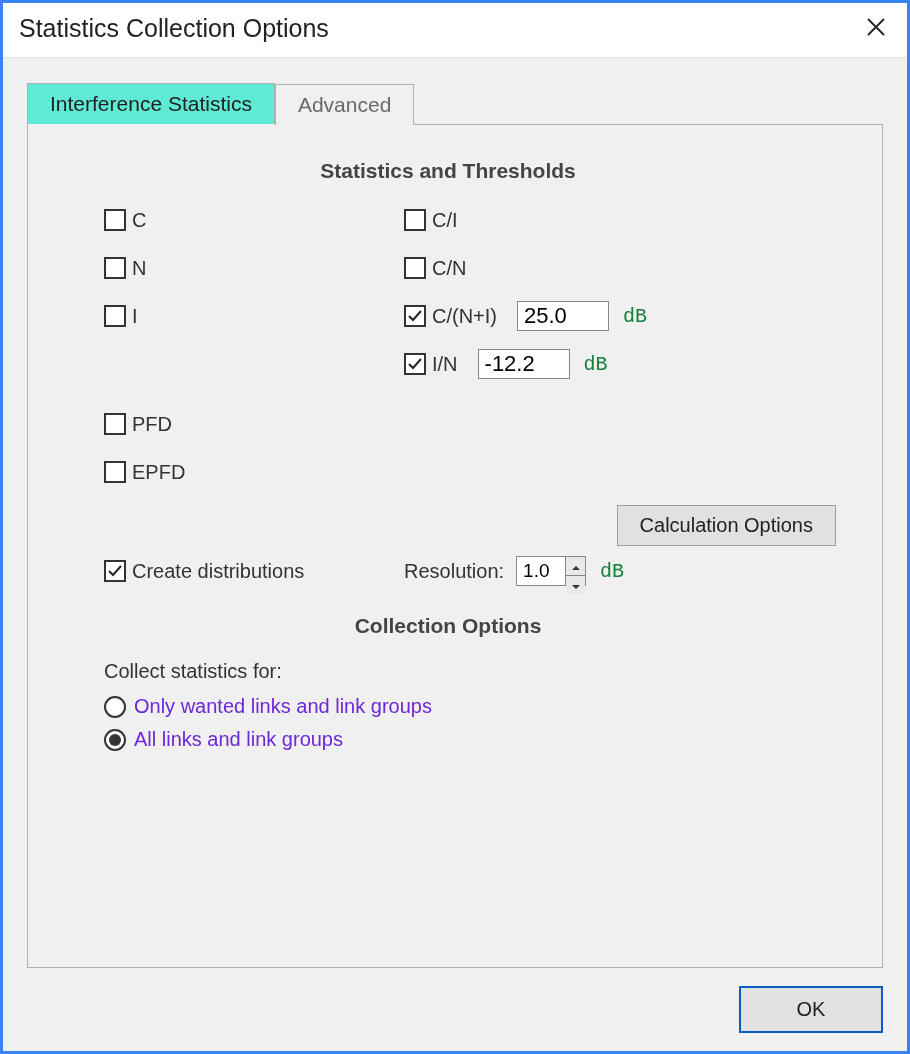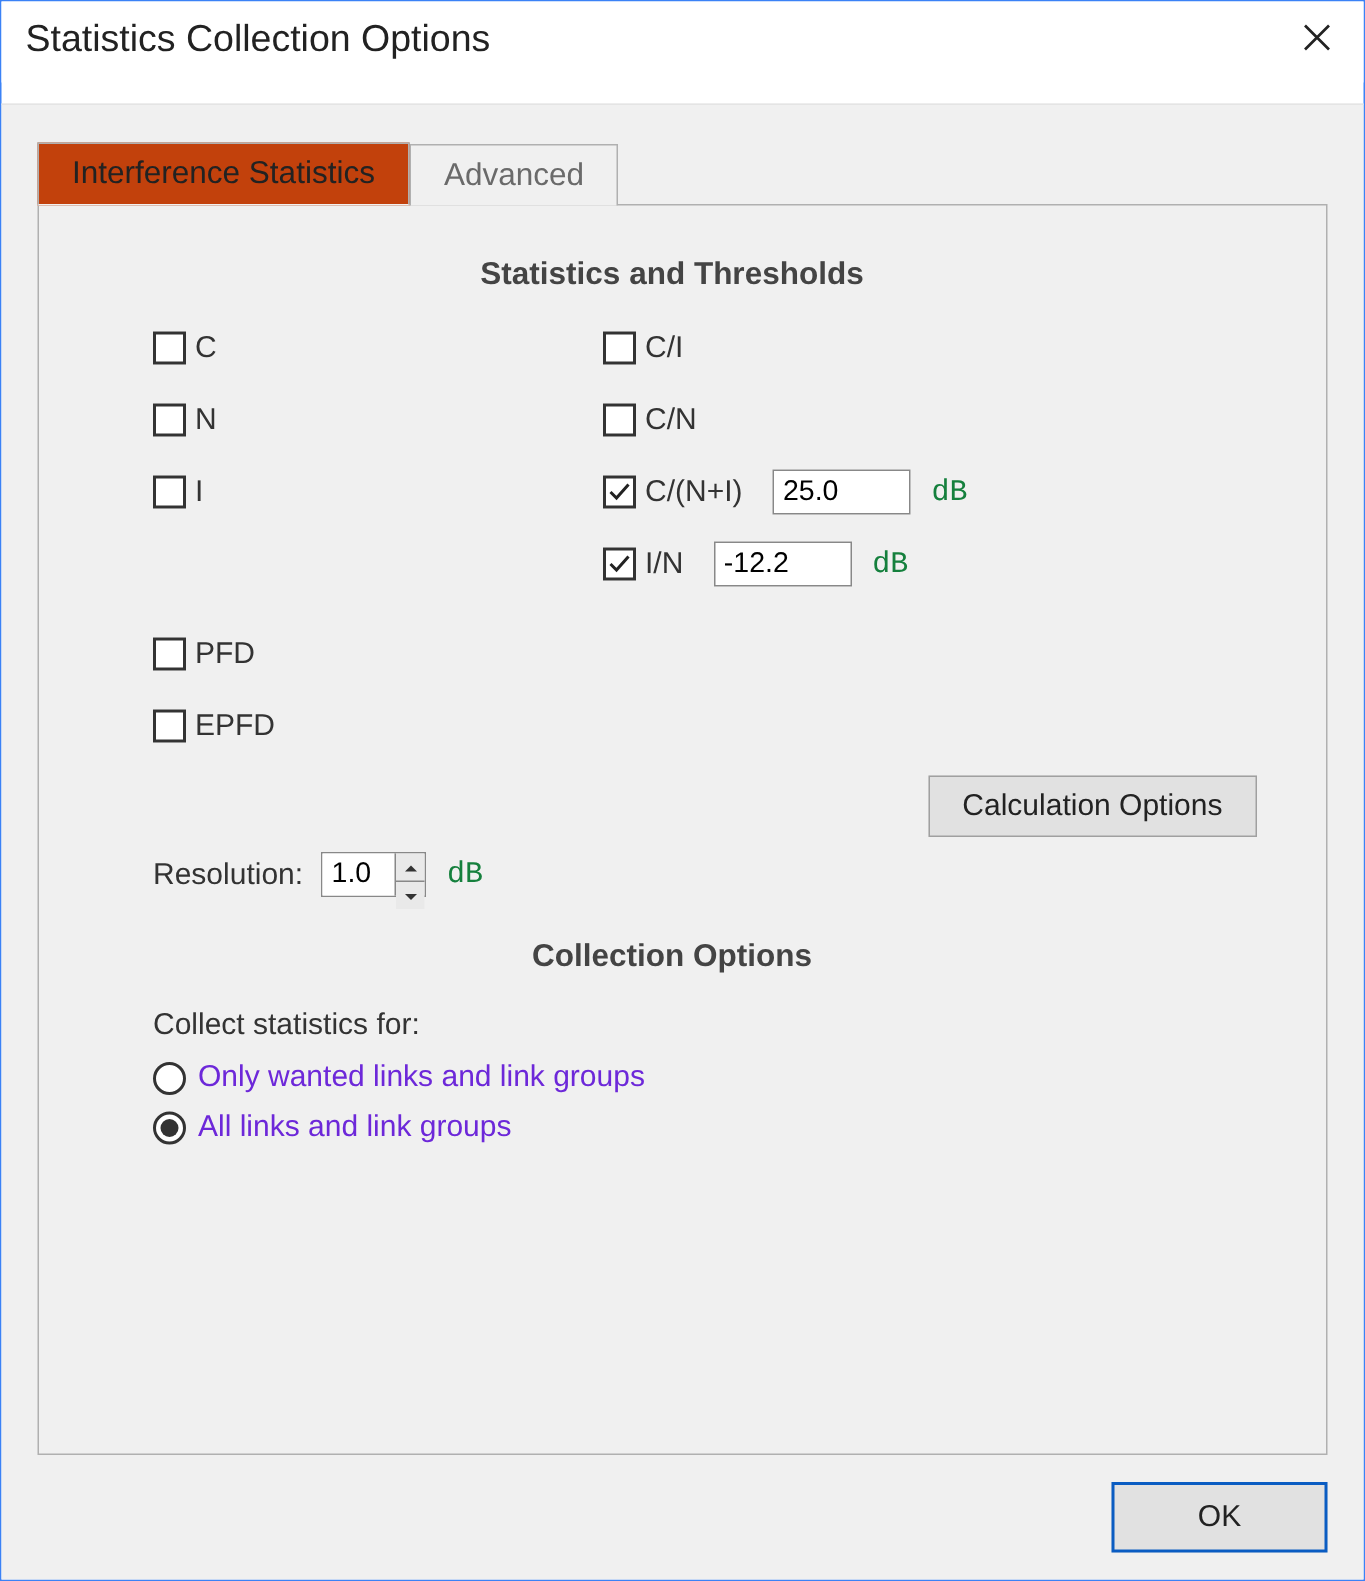--- a/index.html
+++ b/index.html
@@ -7,24 +7,23 @@
       font-family: "Segoe UI", Arial, sans-serif;
       background: #f0f0f0;
       width: 910px;
       height: 1054px;
       overflow: hidden;
     }
     .dialog {
       width: 910px;
       height: 1054px;
       background: #ffffff;
-      border: 1px solid #3b82f6;
+      border: 3px solid #3b82f6;
       display: flex;
       flex-direction: column;
-      gap: 14px;
     }
     .titlebar {
       display: flex;
       align-items: center;
       justify-content: space-between;
       padding: 8px 14px 12px 16px;
       background: #ffffff;
     }
     .titlebar-title {
       font-size: 25px;
@@ -61,21 +60,21 @@
       font-size: 21px;
       color: #6a6a6a;
       border: 1px solid #b0b0b0;
       border-bottom: none;
       background: #f0f0f0;
       cursor: pointer;
       margin-right: 0;
     }
     .tab.active {
       color: #222;
-      background: #c2410c;
+      background: #5eead4;
       border-bottom: 1px solid #f0f0f0;
       position: relative;
     }
     .tab-panel {
       border: 1px solid #b0b0b0;
       background: #f0f0f0;
       flex: 1;
       padding: 30px 36px 20px 36px;
     }
     .section-head {
@@ -125,21 +124,21 @@
     .checkbox.checked svg { display: block; }
     .cb-label {
       font-size: 20px;
       color: #333;
     }
     .val-input {
       width: 92px;
       height: 30px;
       border: 1px solid #888;
       background: #fff;
-      font-size: 19px;
+      font-size: 22px;
       padding: 2px 6px;
       font-family: inherit;
       margin-left: 20px;
     }
     .unit {
       font-size: 20px;
       color: #15803d;
       margin-left: 14px;
       font-family: Liberation Mono, monospace;
     }
@@ -334,20 +333,28 @@
           <span class="cb-label">EPFD</span>
         </div>
       </div>
 
       <div class="calc-opt-row">
         <button class="btn">Calculation Options</button>
       </div>
 
 
       <div class="dist-row">
+        <div class="cb-row">
+          <span class="checkbox checked">
+              <svg viewBox="0 0 16 16">
+                <path d="M2 8 L6 12 L14 3" stroke="#222" stroke-width="2" fill="none"></path>
+              </svg>
+            </span>
+          <span class="cb-label">Create distributions</span>
+        </div>
         <span class="res-label">Resolution:</span>
         <span class="spinner">
           <input value="1.0" style="">
           <span class="arrows">
             <span class="arrow">
               <span><svg viewBox="0 0 8 6">
                     <path d="M0 5 L4 1 L8 5" fill="#333"></path>
                   </svg></span>
             </span>
             <span class="arrow">

